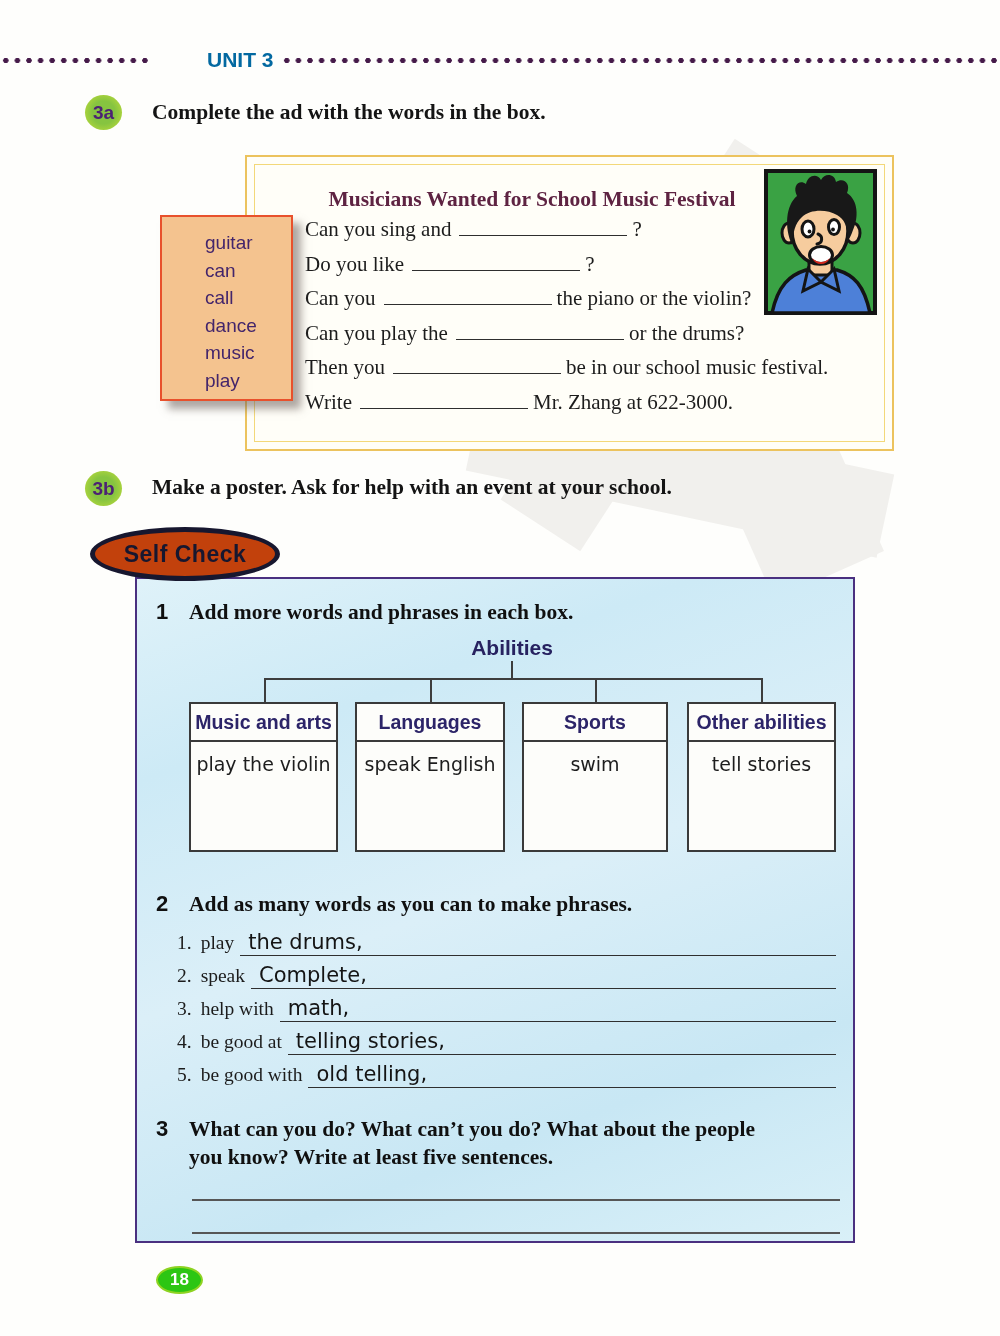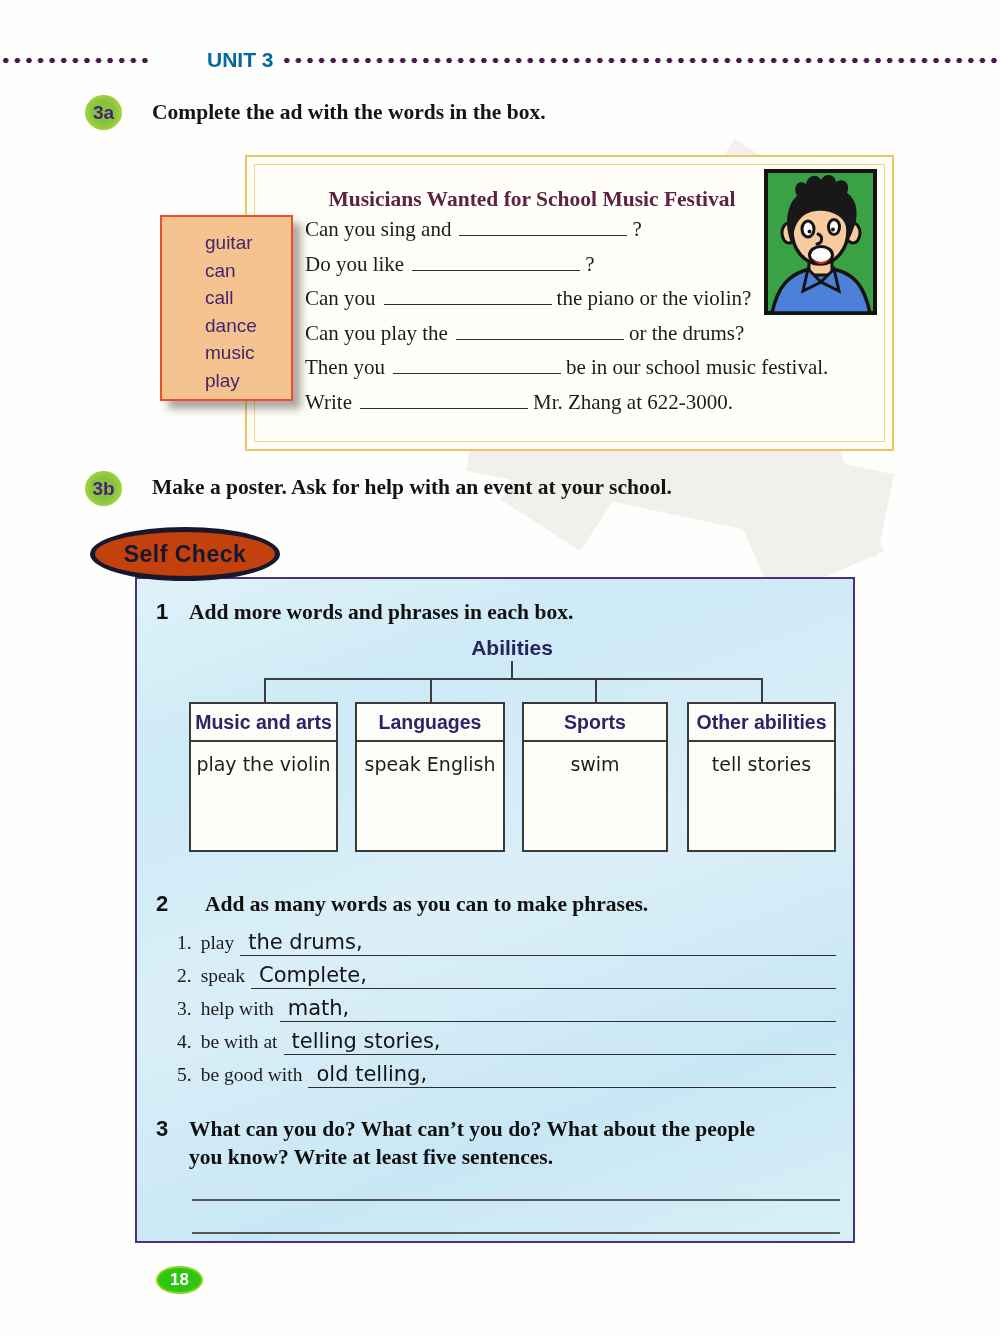--- a/index.html
+++ b/index.html
@@ -52,21 +52,21 @@
                    font-size:23px;color:#17172f;letter-spacing:0.5px;z-index:5;text-align:right;}
   #sc-box{position:absolute;left:135px;top:577px;width:720px;height:666px;box-sizing:border-box;
           border:2.5px solid #4a3080;z-index:4;
           background:linear-gradient(160deg,#dff2f9 0%,#cdeaf6 22%,#dbeff8 48%,#c8e7f4 76%,#d9f0f8 100%);}
   .sc-num{position:absolute;font-family:"Liberation Sans",sans-serif;font-weight:bold;font-size:22px;color:#101010;}
   #num1{left:19px;top:20px;}
   #num2{left:19px;top:312px;}
   #num3{left:19px;top:537px;}
   .sc-instr{position:absolute;font-weight:bold;font-size:21.5px;color:#101010;white-space:nowrap;}
   #instr1{left:52px;top:21px;}
-  #instr2{left:68px;top:313px;}
+  #instr2{left:52px;top:313px;}
   #instr3{left:52px;top:536px;width:655px;line-height:28px;white-space:normal;}
   #abilities{position:absolute;left:295px;top:57px;width:160px;text-align:center;
              font-family:"Liberation Sans",sans-serif;font-weight:bold;font-size:21px;color:#272260;}
   .tline{position:absolute;background:#3d3d3d;}
   #tl-v0{left:374px;top:82px;width:2px;height:18px;}
   #tl-h {left:127px;top:99px;width:499px;height:2px;}
   #tl-d1{left:127px;top:99px;width:2px;height:26px;}
   #tl-d2{left:293px;top:99px;width:2px;height:26px;}
   #tl-d3{left:458px;top:99px;width:2px;height:26px;}
   #tl-d4{left:624px;top:99px;width:2px;height:26px;}
@@ -204,21 +204,21 @@
       <span class="p-line"></span>
     </div>
     <div class="phrase-row" id="row2">
       <span class="p-num">3.</span>
       <span class="p-prompt">help with</span>
       <span class="p-answer">math,</span>
       <span class="p-line"></span>
     </div>
     <div class="phrase-row" id="row3">
       <span class="p-num">4.</span>
-      <span class="p-prompt">be with at</span>
+      <span class="p-prompt">be good at</span>
       <span class="p-answer">telling stories,</span>
       <span class="p-line"></span>
     </div>
     <div class="phrase-row" id="row4">
       <span class="p-num">5.</span>
       <span class="p-prompt">be good with</span>
       <span class="p-answer">old telling,</span>
       <span class="p-line"></span>
     </div>
 

